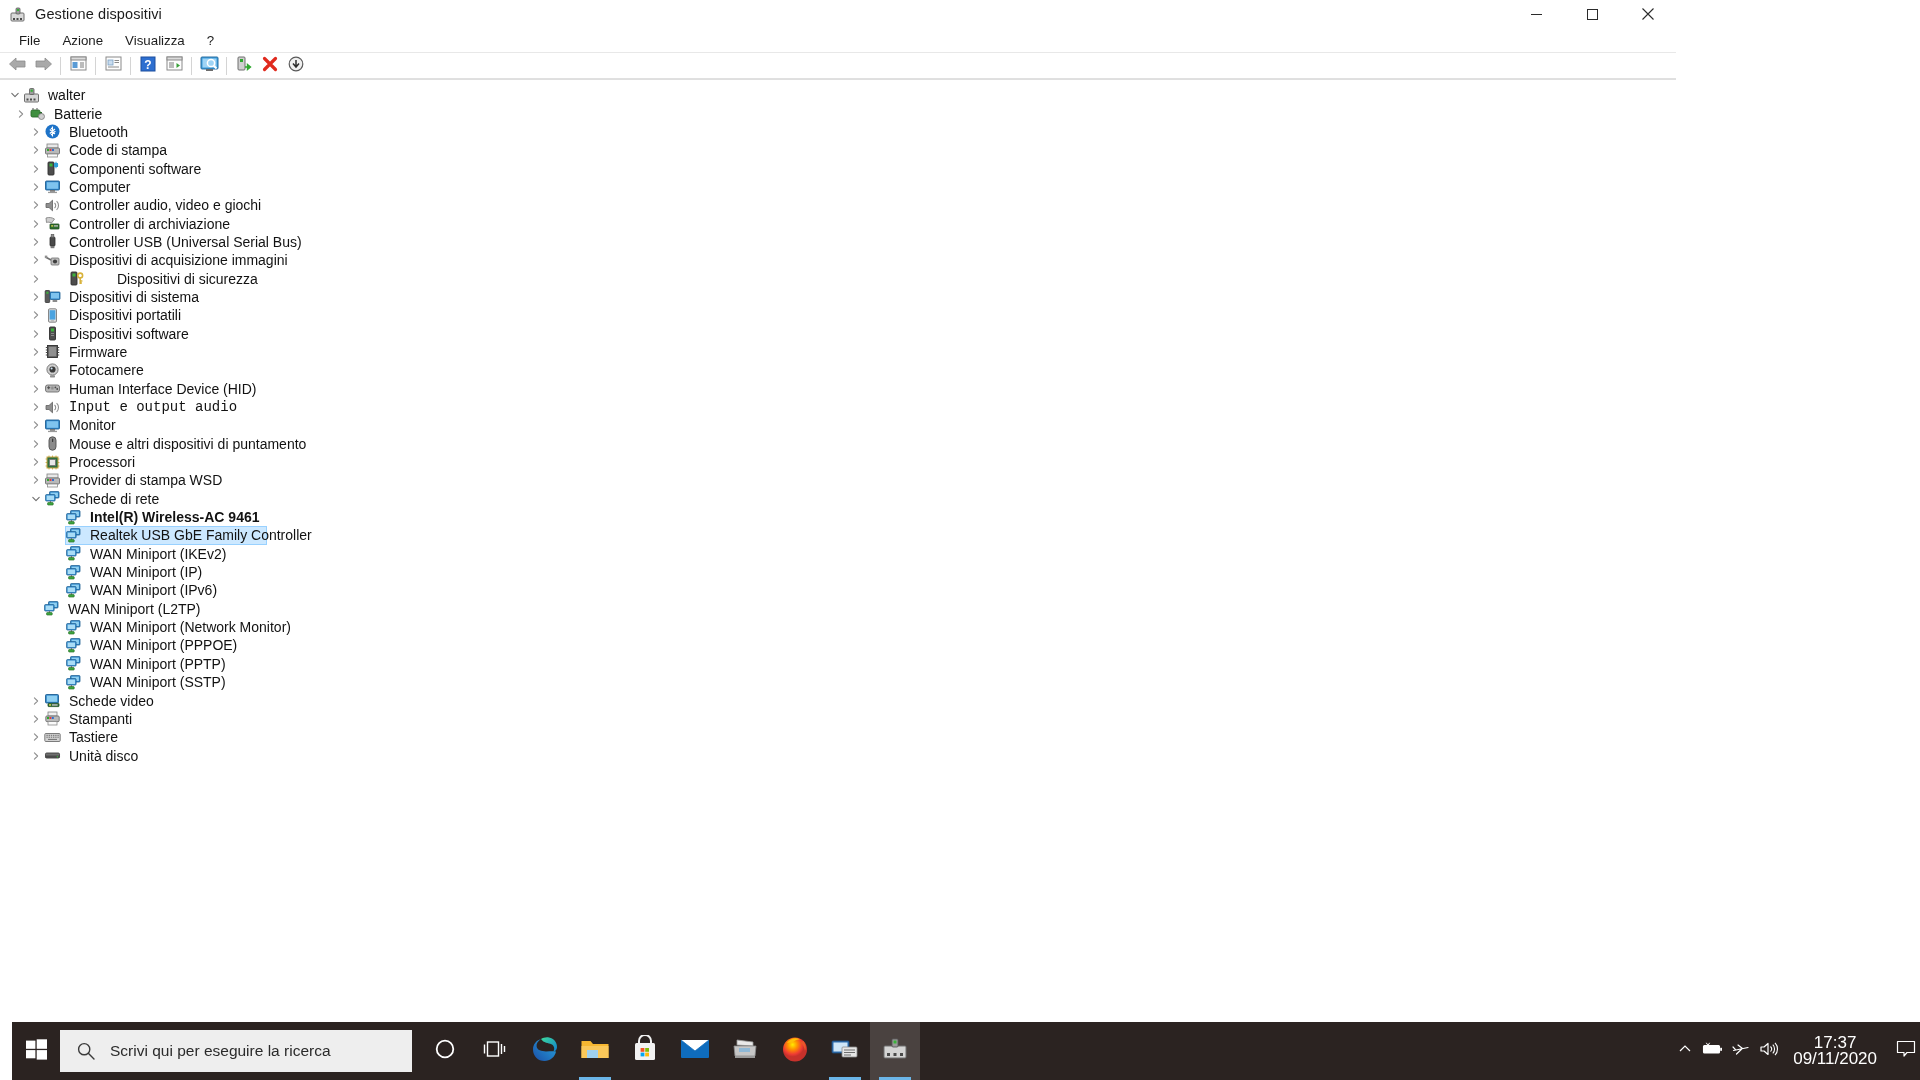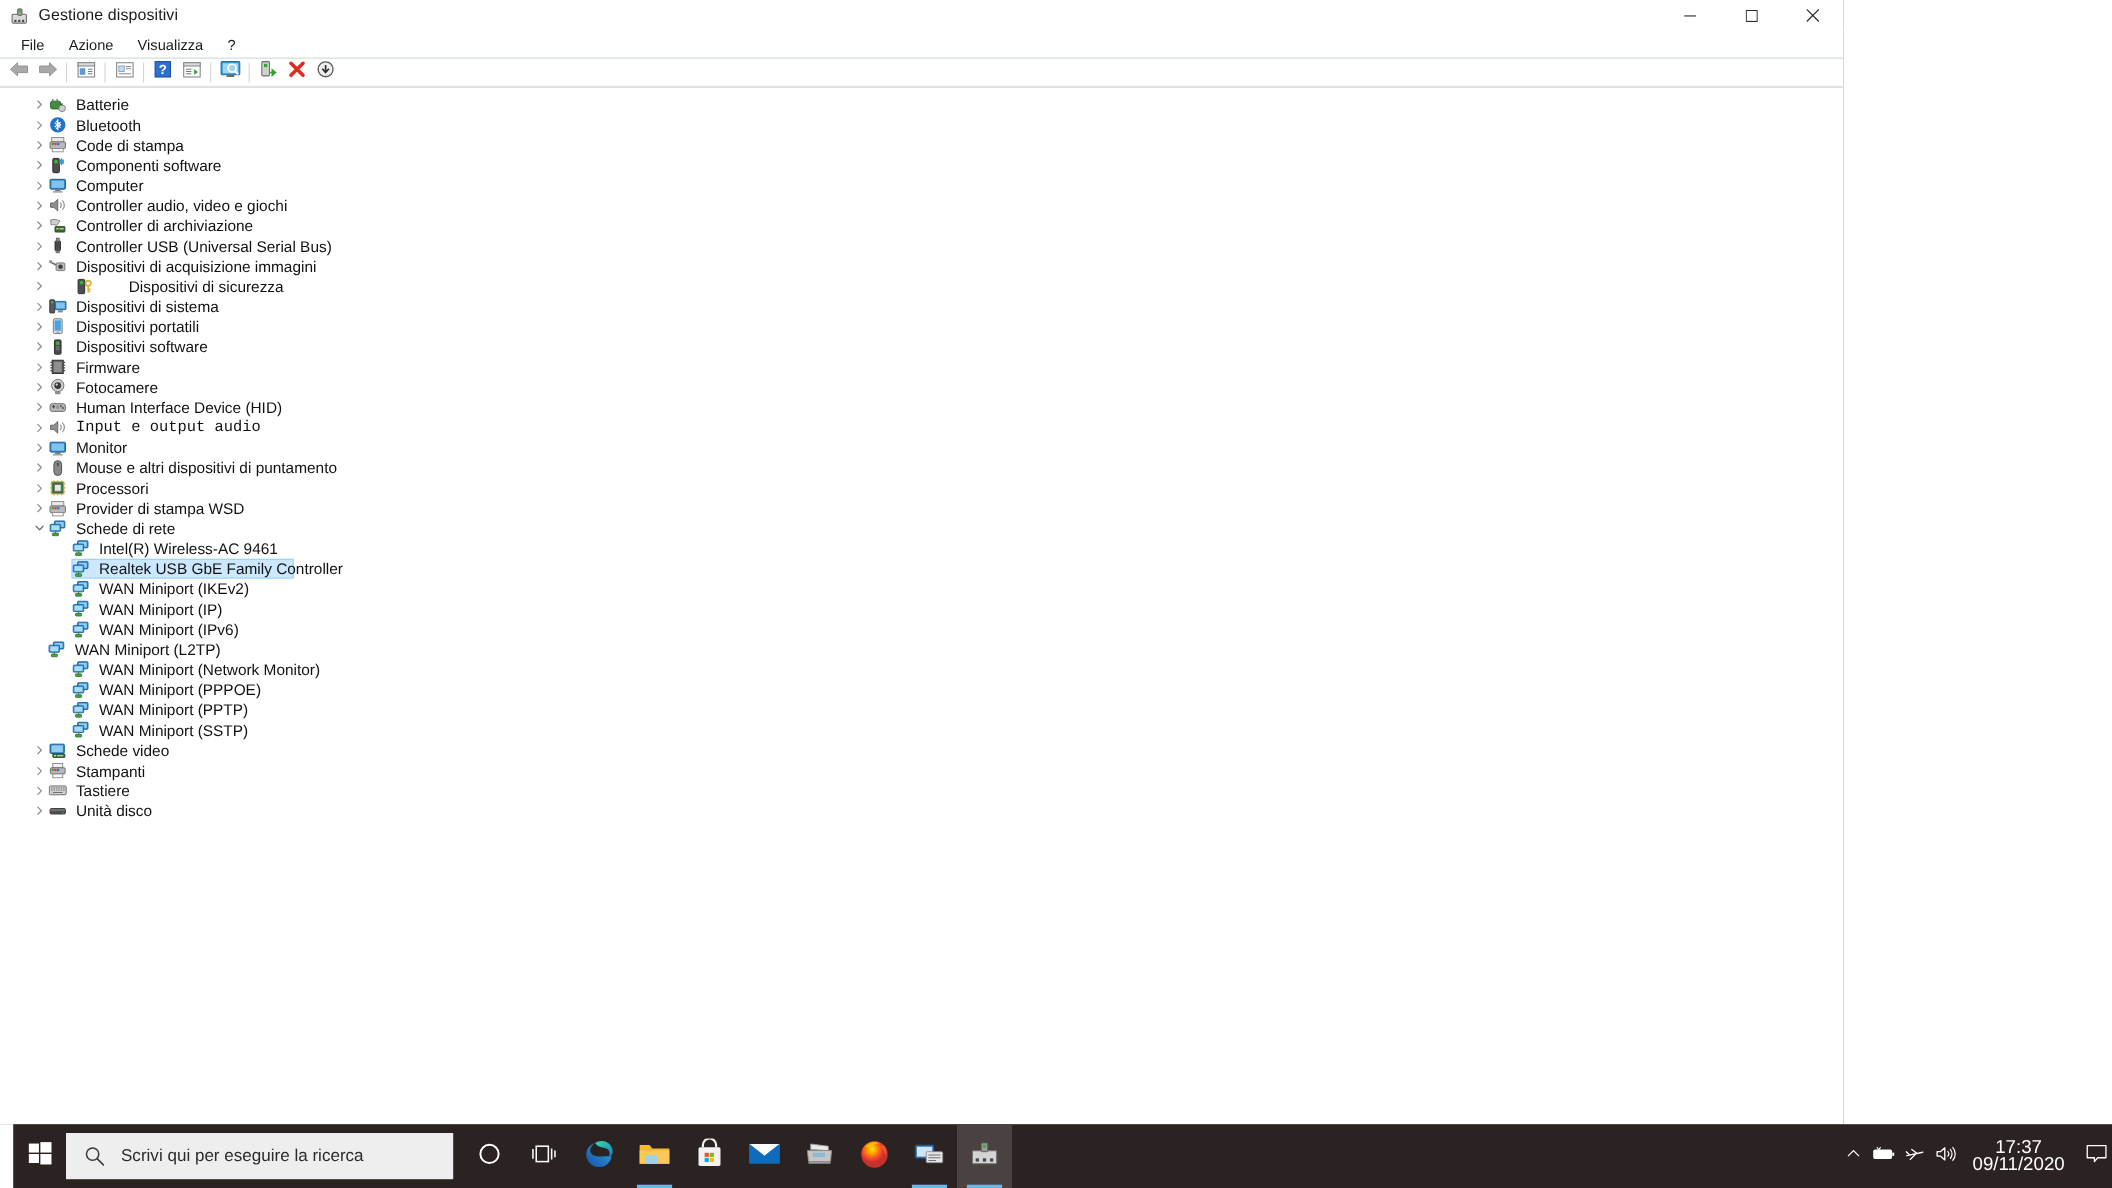--- a/index.html
+++ b/index.html
@@ -296,21 +296,41 @@
           <circle cx="8" cy="8" r="6.8" fill="#f0f0f0" stroke="#5a5a5a" stroke-width="1.2"></circle>
           <path d="M8 4 V10 M5 7.5 L8 11 L11 7.5" stroke="#2b2b2b" stroke-width="1.5" fill="none"></path>
         </svg>
       </span>
     </div>
   </div>
 
   <div class="content">
     <div class="tree-pane" id="tree-pane">
         <div class="tree-row">
-          <div class="rowinner" style="padding-left: 28px;">
+          <div class="rowinner" style="padding-left: 7px;">
+            <span class="expander">
+              <svg width="10" height="10" viewBox="0 0 10 10">
+                <path d="M1.8 3.4 L5 6.6 L8.2 3.4" fill="none" stroke="#6e6e6e" stroke-width="1.1" stroke-linecap="round" stroke-linejoin="round"></path>
+              </svg>
+            </span>
+            <span class="ticon">
+              <svg width="17" height="17" viewBox="0 0 17 17">
+                <rect x="1.5" y="7" width="14" height="8" rx="1" fill="#d6d6d6" stroke="#6e6e6e" stroke-width="1"></rect>
+                <rect x="6.5" y="1.5" width="4.5" height="6" rx="1" fill="#9e9e9e" stroke="#5a5a5a" stroke-width="0.8"></rect>
+                <rect x="7.6" y="2.6" width="2.2" height="2.2" fill="#36b337"></rect>
+                <rect x="3.5" y="11.5" width="2" height="2" fill="#4a4a4a"></rect>
+                <rect x="7" y="11.5" width="2" height="2" fill="#4a4a4a"></rect>
+                <rect x="10.5" y="11.5" width="2" height="2" fill="#4a4a4a"></rect>
+              </svg>
+            </span>
+            <span class="label">walter</span>
+          </div>
+        </div>
+        <div class="tree-row">
+          <div class="rowinner" style="padding-left: 13px;">
             <span class="expander">
               <svg width="10" height="10" viewBox="0 0 10 10">
                 <path d="M3.4 1.8 L6.6 5 L3.4 8.2" fill="none" stroke="#8e8e8e" stroke-width="1.1" stroke-linecap="round" stroke-linejoin="round"></path>
               </svg>
             </span>
             <span class="ticon">
               <svg width="17" height="17" viewBox="0 0 17 17">
                 <rect x="2" y="5" width="9" height="7" rx="1.5" fill="#3f8f3f" stroke="#2a6a2a" stroke-width="0.9"></rect>
                 <rect x="11" y="7" width="2" height="3" fill="#2a6a2a"></rect>
                 <path d="M4 5 V3 M8 5 V3" stroke="#7a7a7a" stroke-width="1.3"></path>
@@ -691,21 +711,21 @@
                 <rect x="1.6" y="4.6" width="9.5" height="6.4" rx="0.8" fill="#3f97d8" stroke="#1f5f92" stroke-width="0.8"></rect>
                 <rect x="2.7" y="5.6" width="7.3" height="4.4" fill="#a9dcf6"></rect>
                 <path d="M6.4 11 V13" stroke="#6f6f6f" stroke-width="1"></path>
                 <rect x="3.6" y="12.6" width="5.6" height="2.4" rx="0.6" fill="#3fa83f" stroke="#2a702a" stroke-width="0.7"></rect>
               </svg>
             </span>
             <span class="label">Schede di rete</span>
           </div>
         </div>
         <div class="tree-row">
-          <div class="rowinner" style="padding-left: 49px;">
+          <div class="rowinner" style="padding-left: 49px; font-weight: bold;">
             <span class="expander"></span>
             <span class="ticon">
               <svg width="17" height="17" viewBox="0 0 17 17">
                 <rect x="5.5" y="1.6" width="9.5" height="6.4" rx="0.8" fill="#2f86c9" stroke="#1f5f92" stroke-width="0.8"></rect>
                 <rect x="6.6" y="2.6" width="7.3" height="4.4" fill="#8fd0f2"></rect>
                 <rect x="1.6" y="4.6" width="9.5" height="6.4" rx="0.8" fill="#3f97d8" stroke="#1f5f92" stroke-width="0.8"></rect>
                 <rect x="2.7" y="5.6" width="7.3" height="4.4" fill="#a9dcf6"></rect>
                 <path d="M6.4 11 V13" stroke="#6f6f6f" stroke-width="1"></path>
                 <rect x="3.6" y="12.6" width="5.6" height="2.4" rx="0.6" fill="#3fa83f" stroke="#2a702a" stroke-width="0.7"></rect>
               </svg>

